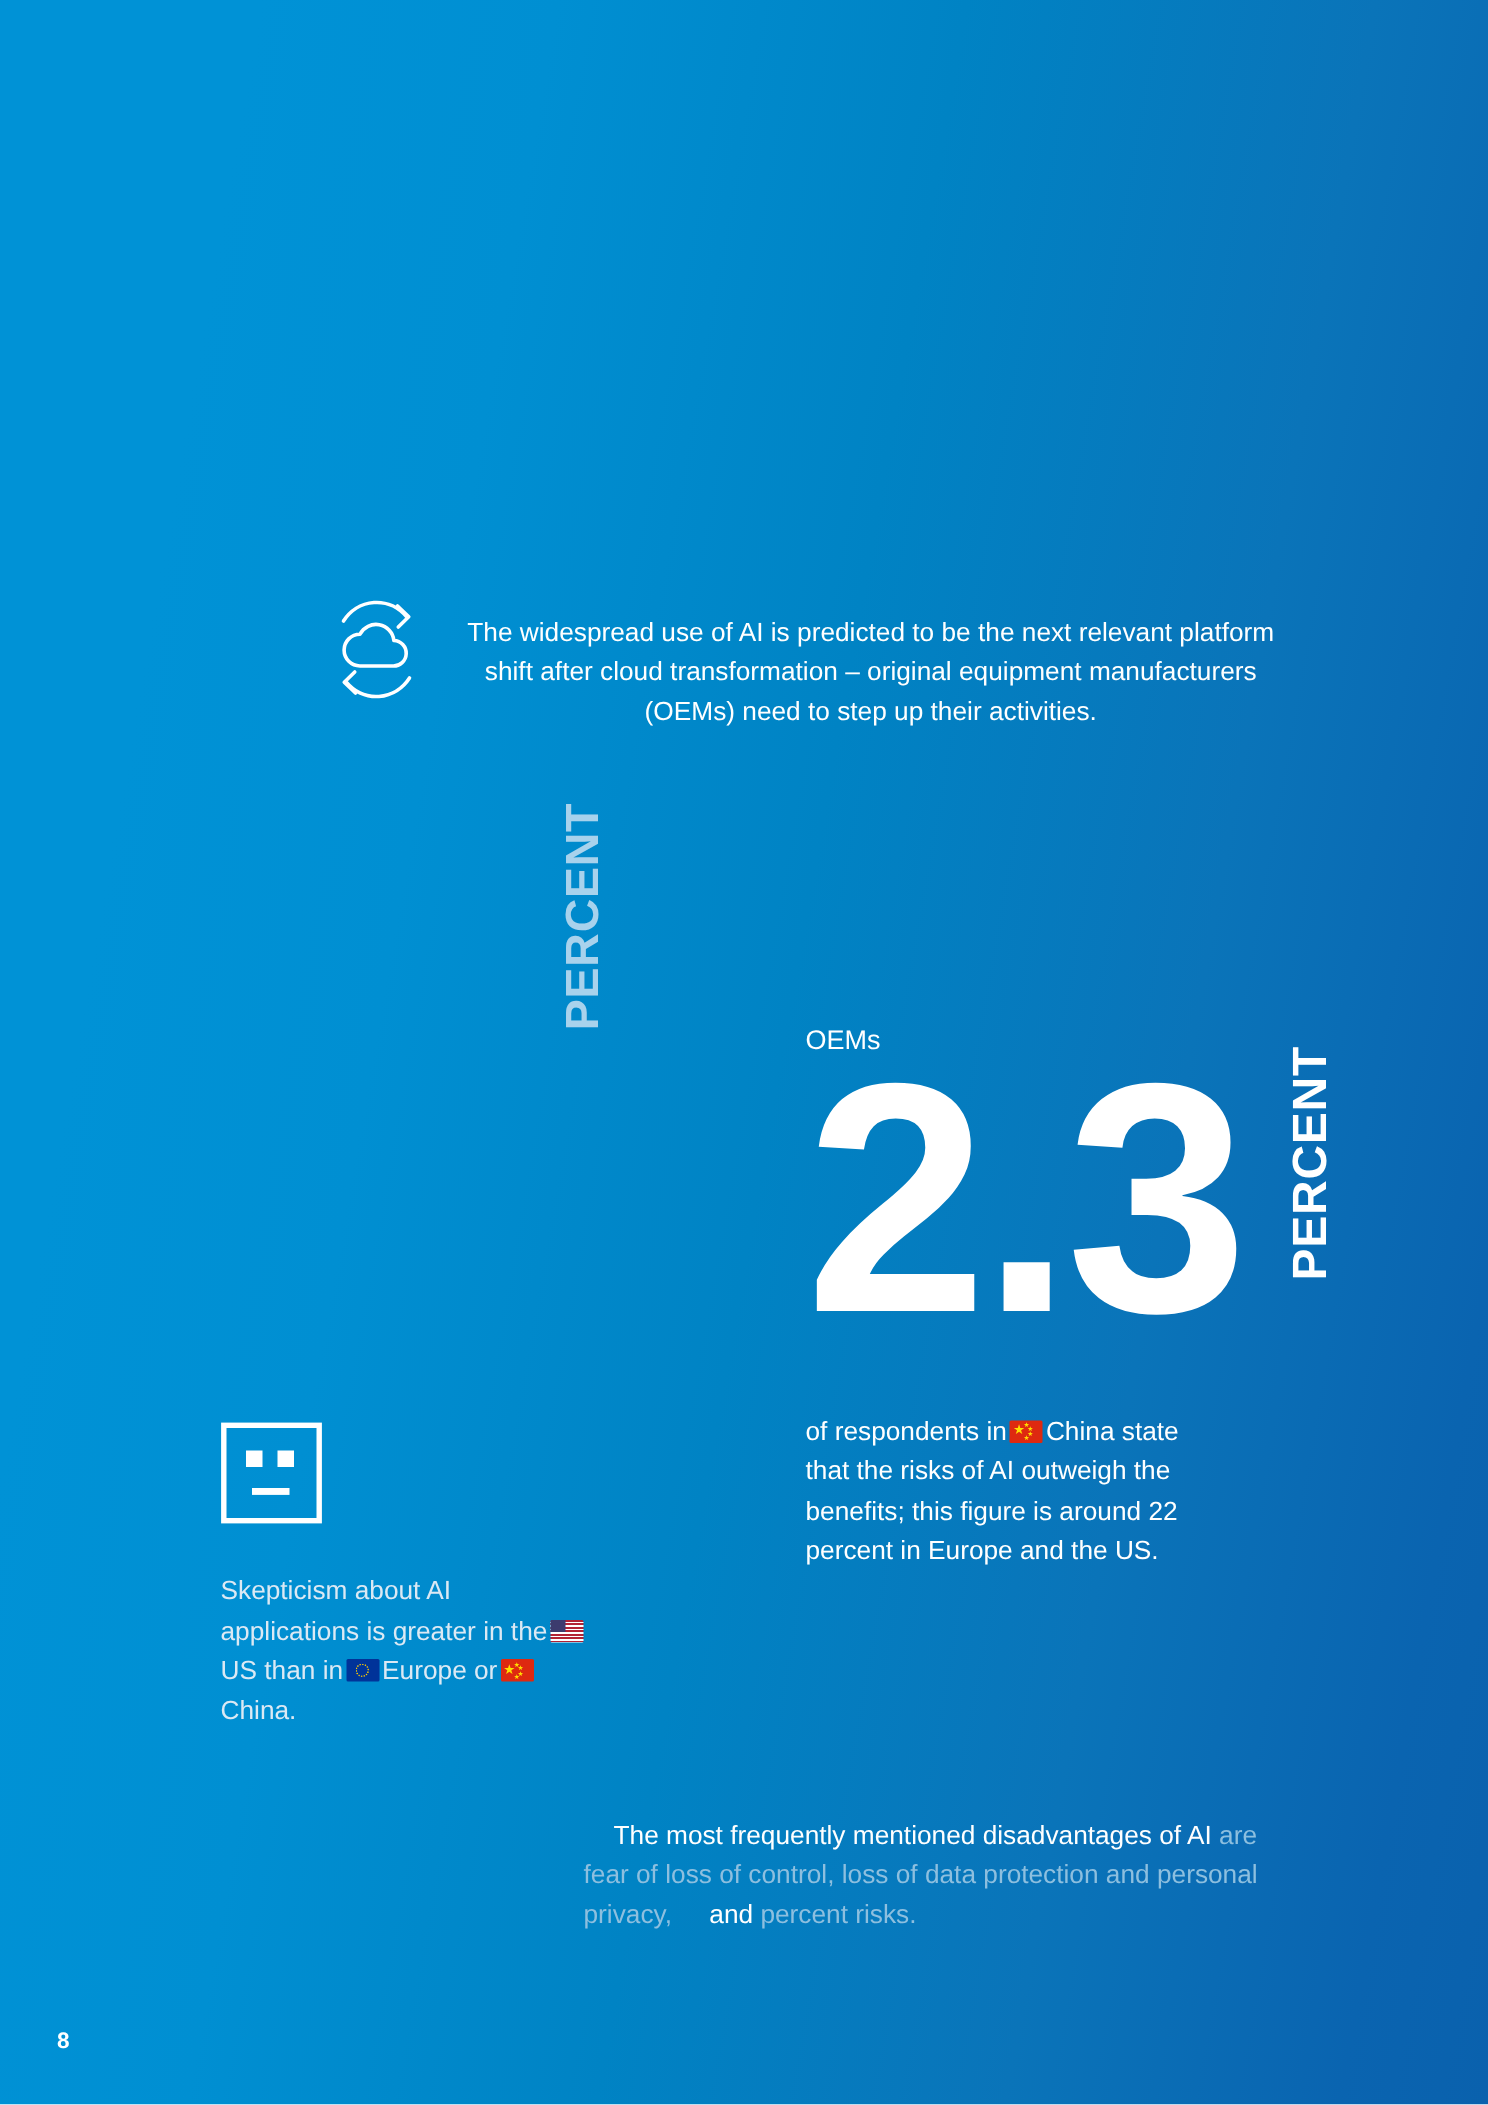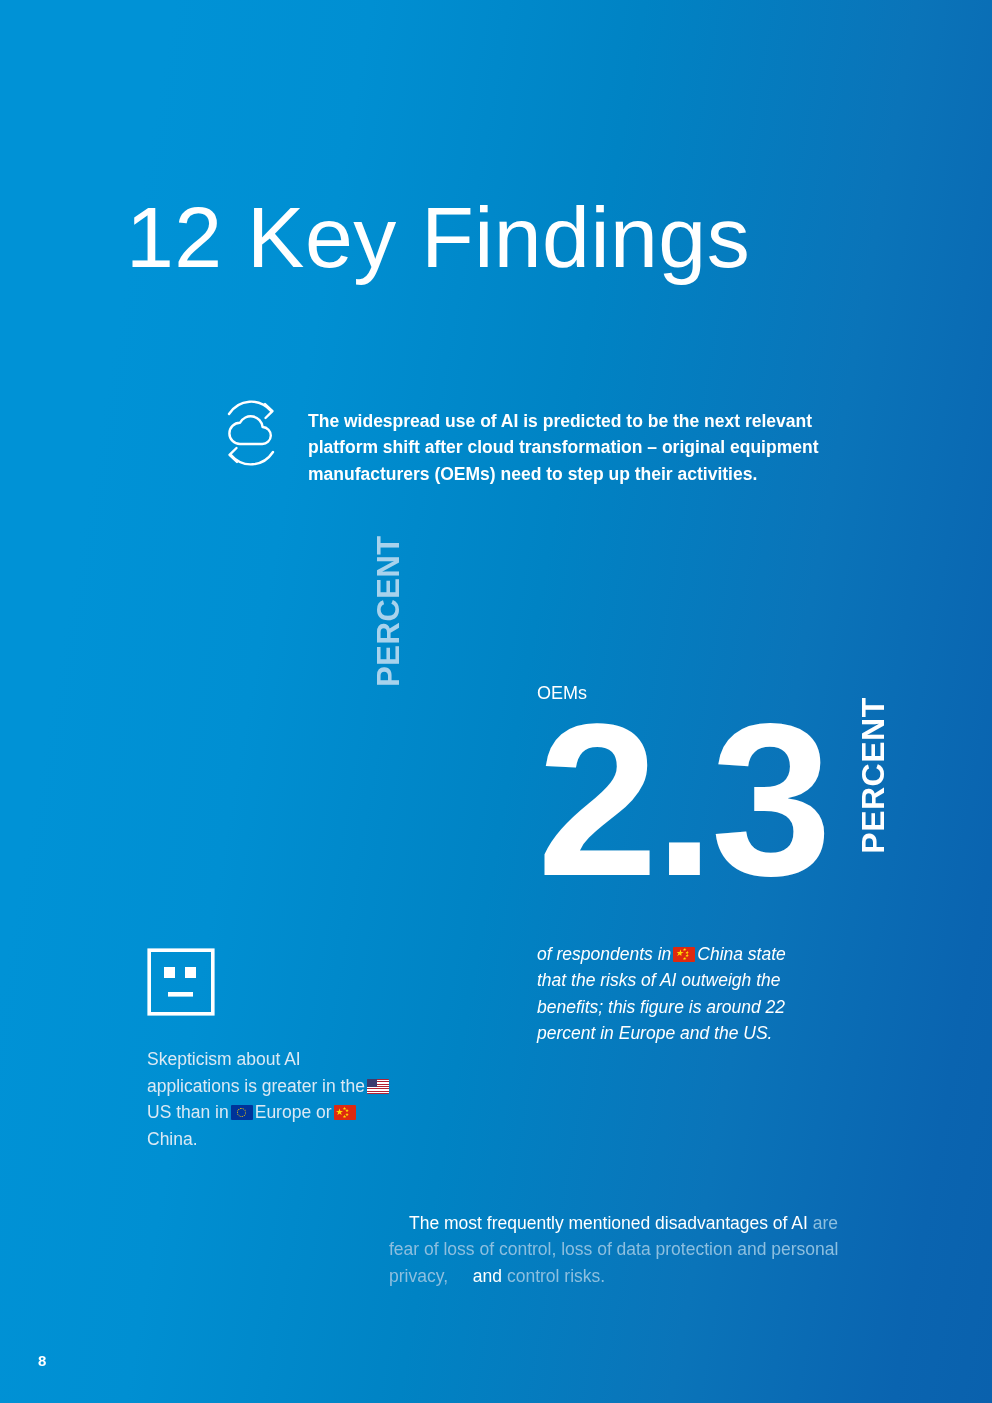--- a/index.html
+++ b/index.html
@@ -56,21 +56,22 @@
     height: 78px;
   }
   #cloud-text {
     position: absolute;
     left: 93px;
     top: 0px;
     width: 545px;
     font-size: 17.5px;
     line-height: 1.52;
     color: #ffffff;
-    font-weight: 700;
+    font-weight: 400;
+    text-align: center;
   }
 
   
   #stat-50 {
     position: absolute;
     left: 150px;
     top: 560px;
     width: 302px;
   }
   #stat-50-label {
@@ -153,21 +154,20 @@
     transform: rotate(-90deg);
     transform-origin: center center;
     white-space: nowrap;
   }
   #stat-36-desc {
     font-size: 17.5px;
     line-height: 1.52;
     color: #ffffff;
     margin-top: 42px;
     width: 250px;
-    font-style: italic;
   }
 
   
   #skeptic-block {
     position: absolute;
     left: 147px;
     top: 948px;
     width: 260px;
   }
   #skeptic-icon {
@@ -256,21 +256,20 @@
     border-radius: 50%;
     border: 1.6px dotted #ffcc00;
     box-sizing: border-box;
   }
 </style>
 </head>
 <body>
 
 <div id="page">
 
-  <h1 id="title">12 Key Findings</h1>
 
   <div id="cloud-block">
     <span id="cloud-icon">
       <svg viewBox="0 0 72 78" width="72" height="78" fill="none" stroke="#ffffff" stroke-width="2.4" stroke-linecap="round" stroke-linejoin="round">
         <path d="M14 20 A27 29 0 0 1 56 17"></path>
         <path d="M50 10 L57.5 17.2 L50.5 24"></path>
         <path d="M58 58 A27 29 0 0 1 16 61"></path>
         <path d="M22 68 L14.5 60.8 L21.5 54"></path>
         <path d="M25 50 h22 a8.5 8.5 0 0 0 0.6 -17 a12 12 0 0 0 -22.6 -4.2 a7.5 7.5 0 0 0 0 21.2 z"></path>
       </svg>
@@ -298,17 +297,17 @@
       <svg viewBox="0 0 68 68" width="68" height="68">
         <rect x="2.2" y="2.2" width="63.6" height="63.6" fill="none" stroke="#ffffff" stroke-width="3.6"></rect>
         <rect x="17" y="19" width="11" height="11" fill="#ffffff"></rect>
         <rect x="38" y="19" width="11" height="11" fill="#ffffff"></rect>
         <rect x="21" y="44" width="25" height="4.6" fill="#ffffff"></rect>
       </svg>
     </span>
     <p id="skeptic-text"><span>Skepticism about AI applications is greater in the</span><span class="flag flag-us"><span class="canton"></span></span><span>US than in</span><span class="flag flag-eu"><span class="ring"></span></span><span>Europe or</span><span class="flag flag-cn"><span class="big-star">★</span><span class="sm s1">★</span><span class="sm s2">★</span><span class="sm s3">★</span><span class="sm s4">★</span></span><span>China.</span></p>
   </div>
 
-  <p id="bottom-para"><span class="bright">The most frequently mentioned disadvantages of AI</span><span> are fear of loss of control, loss of data protection and personal privacy, </span><span class="bright">and</span><span> control risks.</span></p>
+  <p id="bottom-para"><span class="bright">The most frequently mentioned disadvantages of AI</span><span> are fear of loss of control, loss of data protection and personal privacy, </span><span class="bright">and</span><span> percent risks.</span></p>
 
   <div id="page-number">8</div>
 
 </div>
 
 </body></html>

